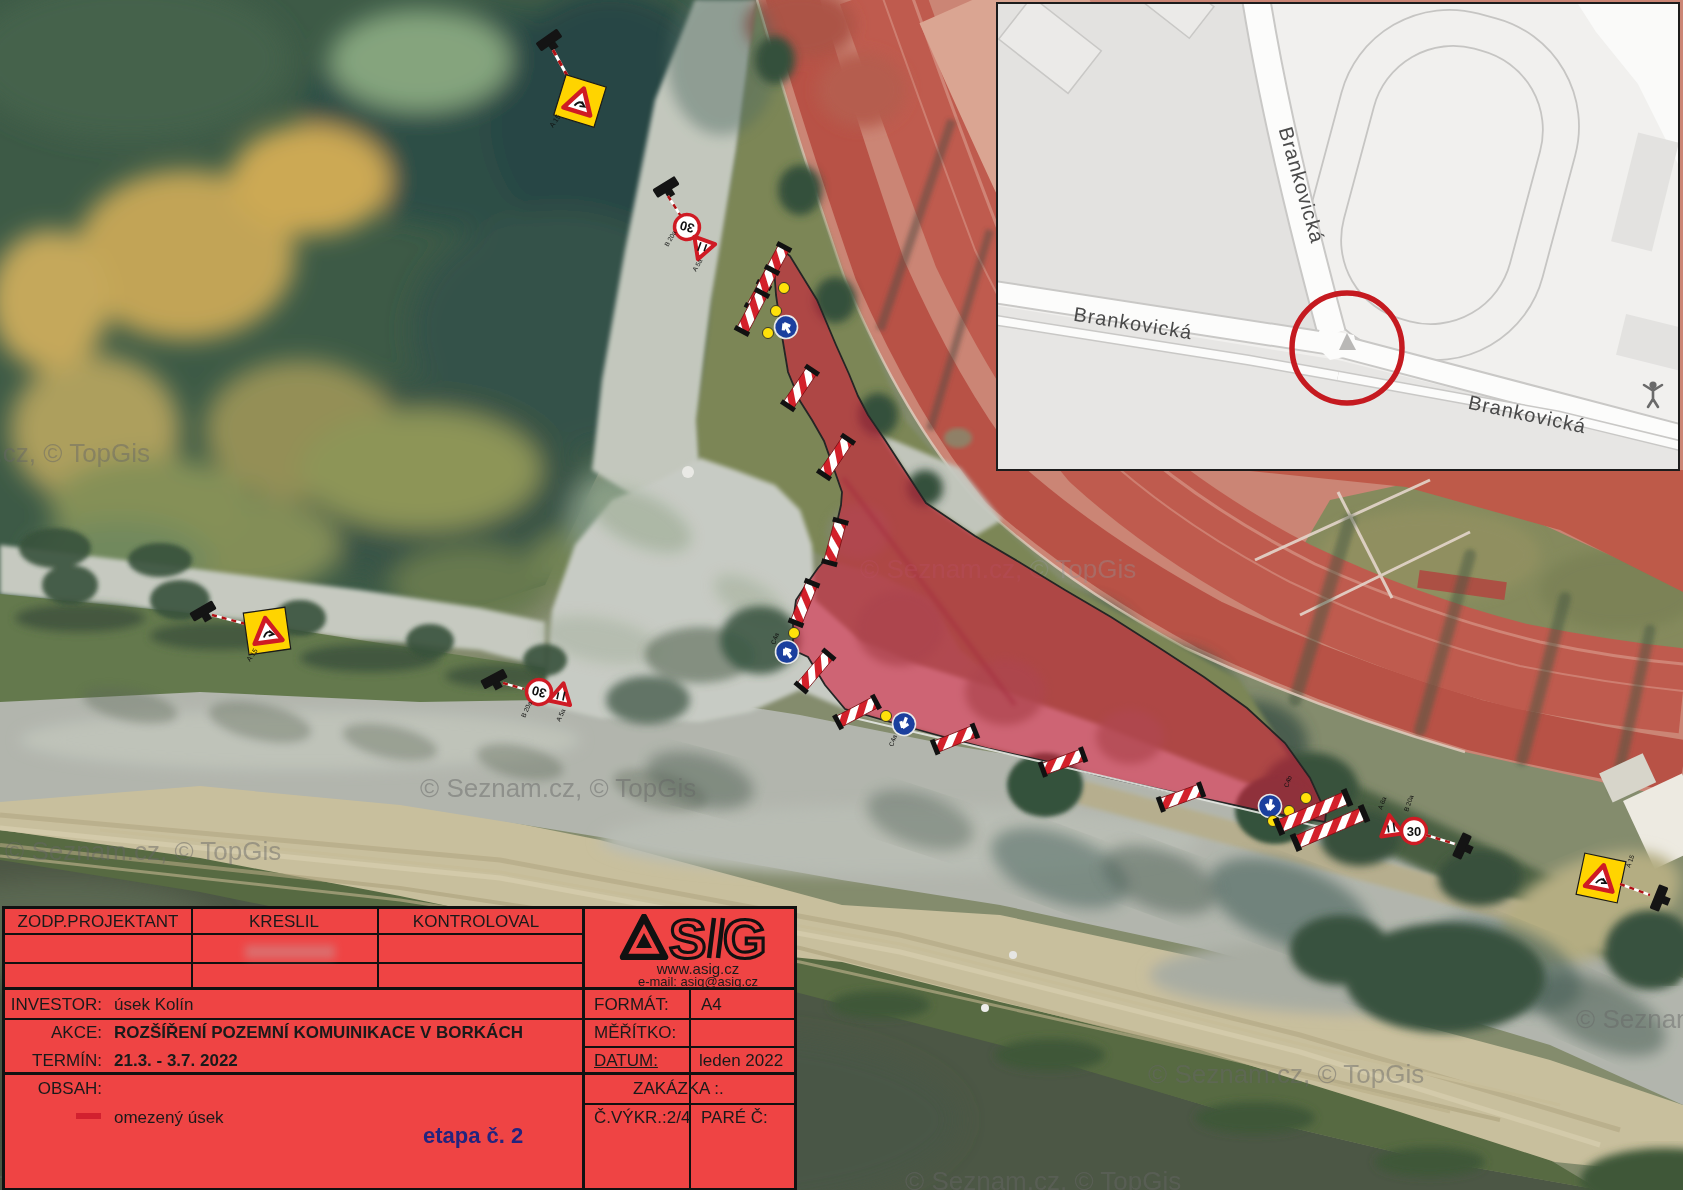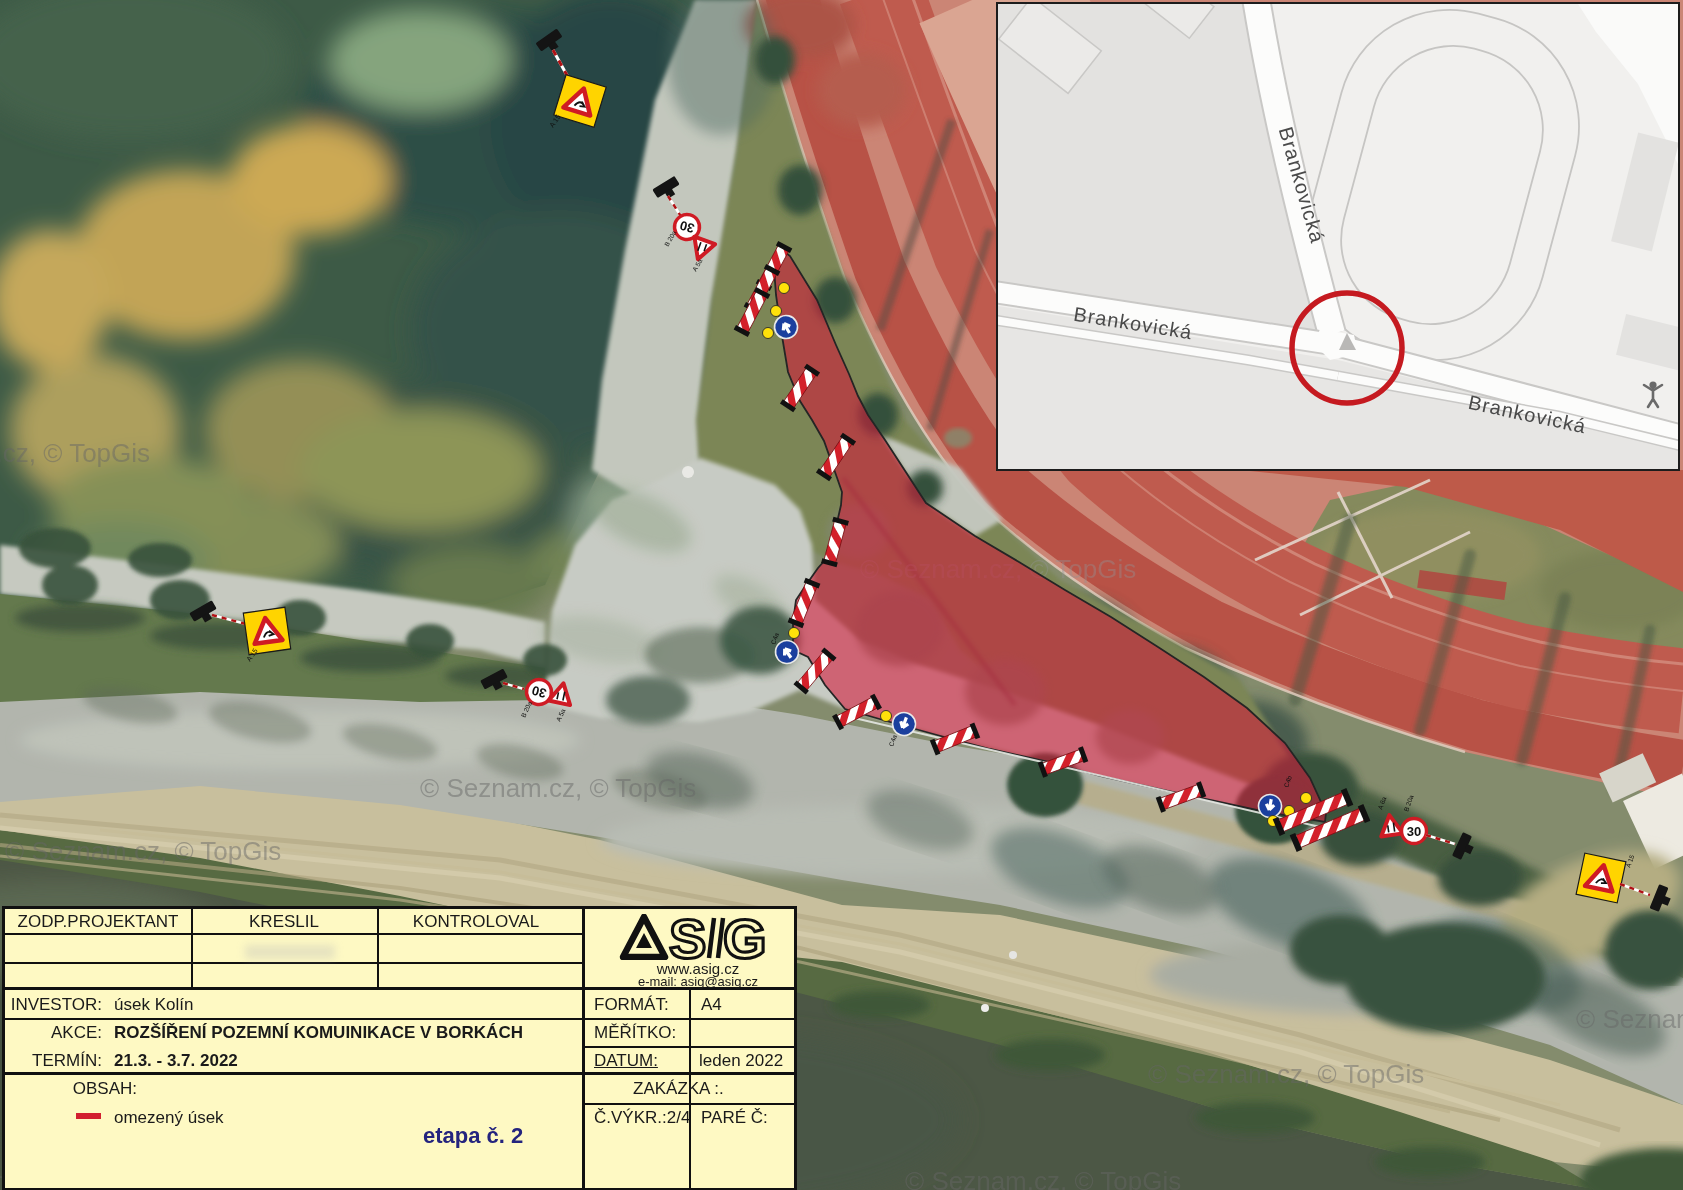--- a/index.html
+++ b/index.html
@@ -2,21 +2,21 @@
 <html><head>
 <meta charset="utf-8">
 <style>
   html,body{margin:0;padding:0;background:#fff;}
   #page{position:relative;width:1683px;height:1190px;overflow:hidden;
         font-family:"Liberation Sans",sans-serif;}
   #scene{position:absolute;left:0;top:0;}
   #inset{position:absolute;left:996px;top:2px;width:680px;height:465px;
          background:#f1f0ee;border:2px solid #1c1c1c;}
   #tb{position:absolute;left:2px;top:906px;width:789px;height:279px;
-      background:#fef9c3;border:3px solid #111;box-sizing:content-box;}
+      background:#ef4444;border:3px solid #111;box-sizing:content-box;}
   .ln{position:absolute;background:#111;}
   .t{position:absolute;color:#1a1a1a;font-size:17px;white-space:nowrap;line-height:1;}
 </style>
 </head>
 <body>
 <div id="page">
 
 <svg id="scene" width="1683" height="1190" viewBox="0 0 1683 1190">
 <defs>
 <filter id="b2">
@@ -481,21 +481,21 @@
 
   <div class="t" style="left:0;top:87px;width:97px;text-align:right;">INVESTOR:</div>
   <div class="t" style="left:109px;top:87px;">úsek Kolín</div>
 
   <div class="t" style="left:0;top:115px;width:97px;text-align:right;">AKCE:</div>
   <div class="t" style="left:109px;top:115px;font-weight:bold;">ROZŠÍŘENÍ POZEMNÍ KOMUINIKACE V BORKÁCH</div>
 
   <div class="t" style="left:0;top:143px;width:97px;text-align:right;">TERMÍN:</div>
   <div class="t" style="left:109px;top:143px;font-weight:bold;">21.3. - 3.7. 2022</div>
 
-  <div class="t" style="left:0;top:171px;width:97px;text-align:right;padding-left:35px;">OBSAH:</div>
+  <div class="t" style="left:0;top:171px;width:97px;text-align:right;">OBSAH:</div>
 
   <div style="position:absolute;left:71px;top:204px;width:25px;height:6px;background:#d2202f;"></div>
   <div class="t" style="left:109px;top:200px;">omezený úsek</div>
 
   <div class="t" style="left:418px;top:216px;font-size:22px;font-weight:bold;color:#24247e;">etapa č. 2</div>
 
   <svg style="position:absolute;left:612px;top:5px;" width="150" height="46" viewBox="0 0 150 46">
     <path d="M6,43 L27,3 L48,43 Z" fill="none" stroke="#111" stroke-width="6.5" stroke-linejoin="round"></path>
     <path d="M19,34 L27,19 L35,34 Z" fill="#111"></path>
     <text x="52" y="44" font-family="Liberation Sans,sans-serif" font-size="56" font-weight="bold" fill="none" stroke="#111" stroke-width="3.2">S</text>

